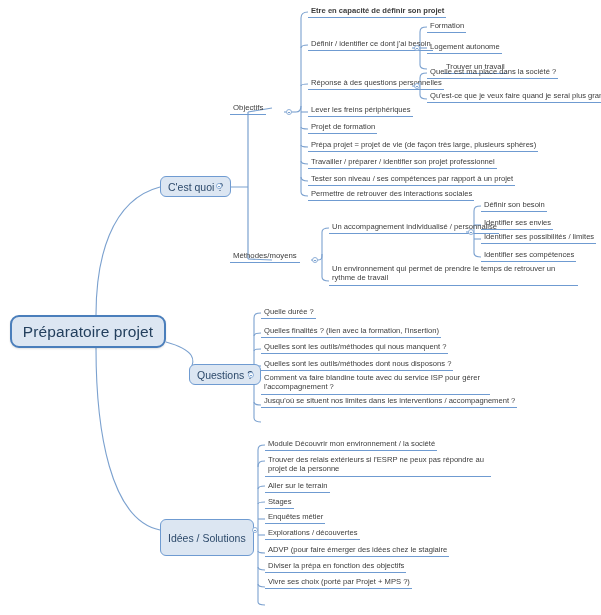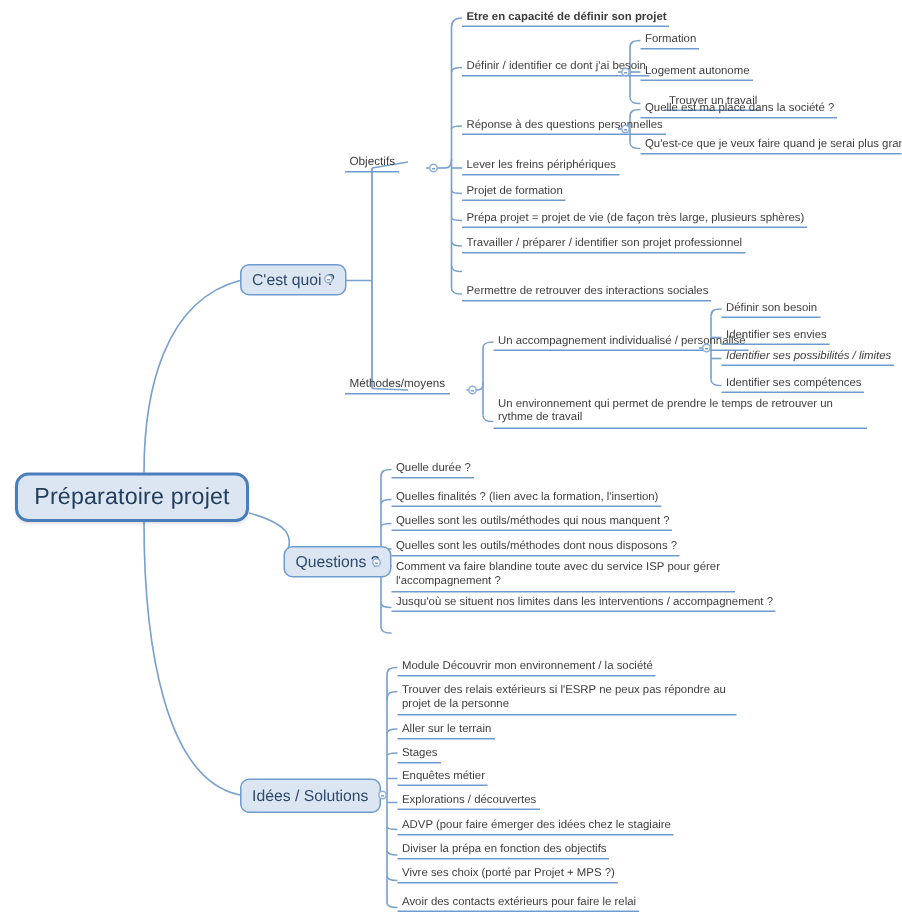--- a/index.html
+++ b/index.html
@@ -199,41 +199,44 @@
   </div>
   <div class="leaf nowrap" style="left:308px;top:122px;">
     <span>Projet de formation</span>
   </div>
   <div class="leaf nowrap" style="left:308px;top:140px;">
     <span>Prépa projet = projet de vie (de façon très large, plusieurs sphères)</span>
   </div>
   <div class="leaf nowrap" style="left:308px;top:157px;">
     <span>Travailler /  préparer / identifier son projet professionnel</span>
   </div>
+  <div class="leaf nowrap" style="left:308px;top:174px;">
+    <span>Tester son niveau / ses compétences par rapport à un projet</span>
+  </div>
   <div class="leaf nowrap" style="left:308px;top:189px;">
     <span>Permettre de retrouver des interactions sociales</span>
   </div>
 
   <div class="lbl" style="left:230px;top:251px;">
     <span>Méthodes/moyens</span>
   </div>
   <div class="handle" style="left:312px;top:257px;"></div>
 
   <div class="leaf nowrap" style="left:329px;top:222px;">
     <span>Un accompagnement individualisé / personnalisé</span>
   </div>
   <div class="handle" style="left:468px;top:229px;"></div>
 
   <div class="leaf nowrap" style="left:481px;top:200px;">
     <span>Définir son besoin</span>
   </div>
   <div class="leaf nowrap" style="left:481px;top:218px;">
     <span>Identifier ses envies</span>
   </div>
-  <div class="leaf nowrap" style="left:481px;top:232px;font-style:italic;">
+  <div class="leaf nowrap" style="left:481px;top:232px;">
     <span>Identifier ses possibilités / limites</span>
   </div>
   <div class="leaf nowrap" style="left:481px;top:250px;">
     <span>Identifier ses compétences</span>
   </div>
 
   <div class="leaf" style="left:329px;top:264px;width:249px;">
     <span>Un environnement qui permet de prendre le temps de retrouver un rythme de travail</span>
   </div>
 
@@ -254,21 +257,21 @@
   <div class="leaf nowrap" style="left:261px;top:359px;">
     <span>Quelles sont les outils/méthodes dont nous disposons ?</span>
   </div>
   <div class="leaf" style="left:261px;top:373px;width:229px;">
     <span>Comment va faire blandine toute avec du service ISP pour gérer l'accompagnement ?</span>
   </div>
   <div class="leaf nowrap" style="left:261px;top:396px;">
     <span>Jusqu'où se situent nos limites dans les interventions / accompagnement ?</span>
   </div>
 
-  <div class="node branchnode" style="left:160px;top:519px;height:23px;">
+  <div class="node branchnode" style="left:160px;top:519px;height:37px;">
     <span>Idées / Solutions</span>
   </div>
   <div class="handle" style="left:252px;top:527px;"></div>
 
   <div class="leaf nowrap" style="left:265px;top:439px;">
     <span>Module Découvrir mon environnement / la société</span>
   </div>
   <div class="leaf" style="left:265px;top:455px;width:226px;">
     <span>Trouver des relais extérieurs si l'ESRP ne peux pas répondre au projet de la personne</span>
   </div>
@@ -286,17 +289,14 @@
   </div>
   <div class="leaf nowrap" style="left:265px;top:545px;">
     <span>ADVP (pour faire émerger des idées chez le stagiaire</span>
   </div>
   <div class="leaf nowrap" style="left:265px;top:561px;">
     <span>Diviser la prépa en fonction des objectifs</span>
   </div>
   <div class="leaf nowrap" style="left:265px;top:577px;">
     <span>Vivre ses choix (porté par Projet + MPS ?)</span>
   </div>
-  <div class="leaf nowrap" style="left:265px;top:596px;">
-    <span>Avoir des contacts extérieurs pour faire le relai</span>
-  </div>
 
 </div>
 
 </body></html>

